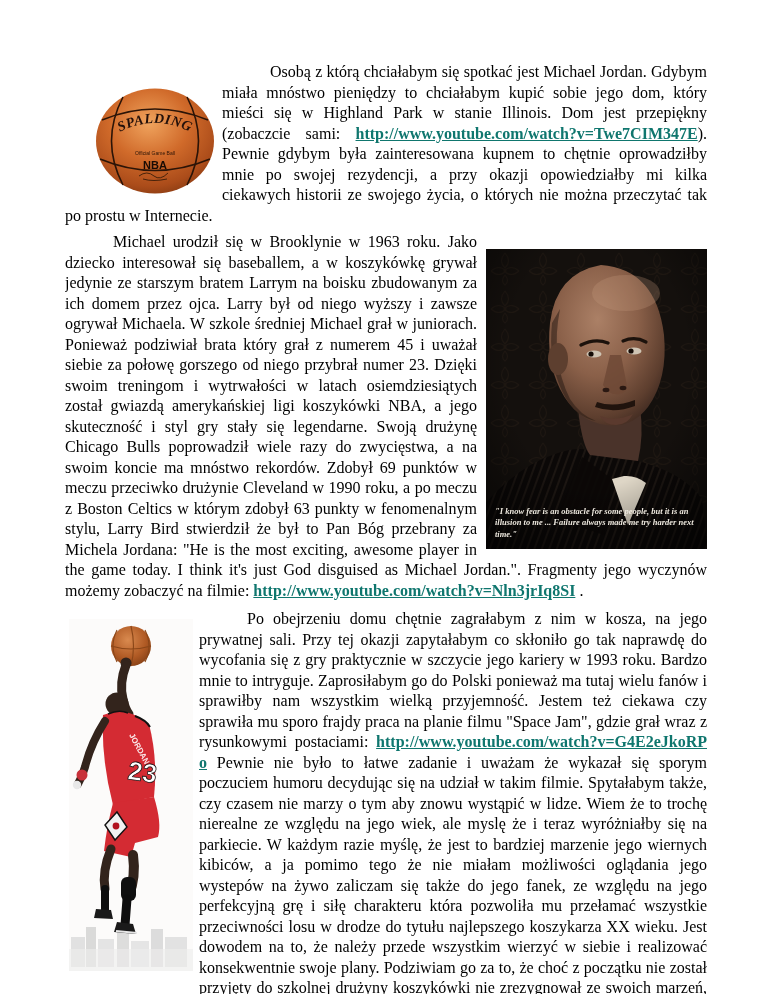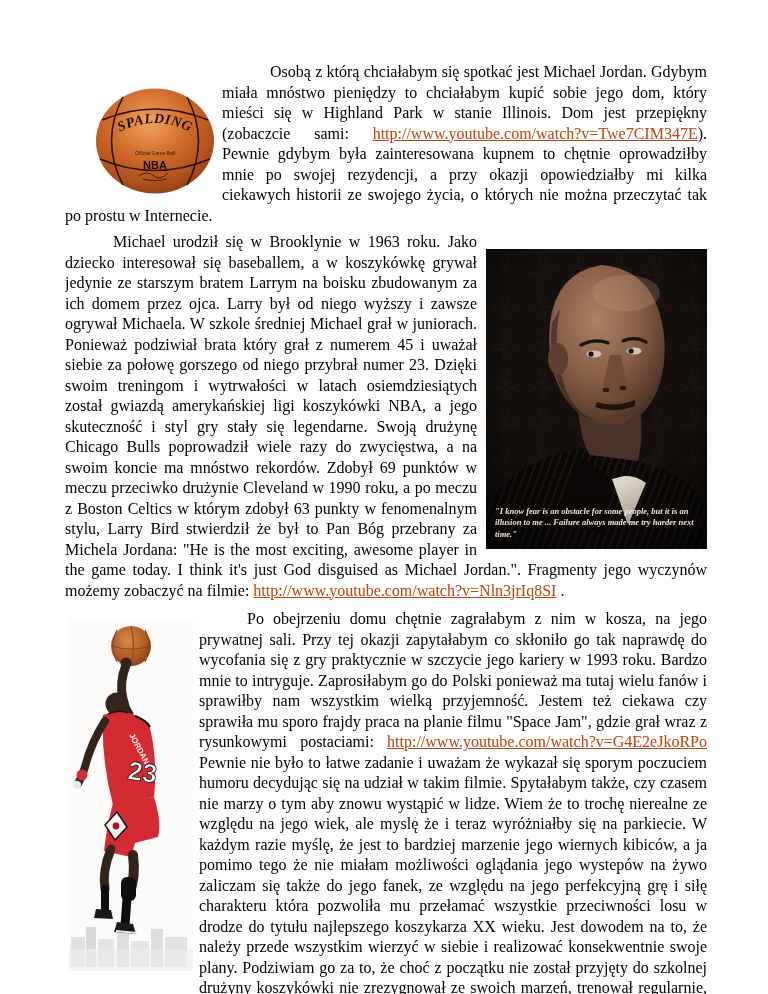--- a/index.html
+++ b/index.html
@@ -6,21 +6,21 @@
   .page{
     width:768px;height:994px;background:#ffffff;position:relative;
     font-family:"Liberation Serif",serif;font-size:16px;line-height:20.5px;color:#000;
     overflow:hidden;
   }
   .content{position:absolute;left:65px;top:62px;width:642px;}
   .sec{overflow:hidden;}
   .sec2{margin-top:6px;}
   .sec3{margin-top:8px;}
   .para{margin:0;text-align:justify;text-indent:48px;}
-  .link{color:#c2410c;text-decoration:underline;cursor:pointer;word-break:break-all;}
+  .link{color:#0f766e;text-decoration:underline;cursor:pointer;word-break:break-all;font-weight:bold;}
   .ball-wrap{float:left;width:157px;height:140px;box-sizing:border-box;padding:24px 5px 0 28px;}
   .ball-wrap svg{display:block;}
   .portrait-wrap{float:right;width:221px;height:300px;margin:17px 0 6px 9px;position:relative;background:#14100d;}
   .portrait-wrap svg{display:block;}
   .portrait-quote{
     position:absolute;left:9px;right:6px;bottom:9px;
     font-family:"Liberation Serif",serif;font-size:8.5px;font-weight:bold;font-style:italic;
     color:#ece7dd;line-height:11.5px;text-align:left;
   }
   .dunk-wrap{float:left;width:124px;margin:10px 6px 14px 4px;}

